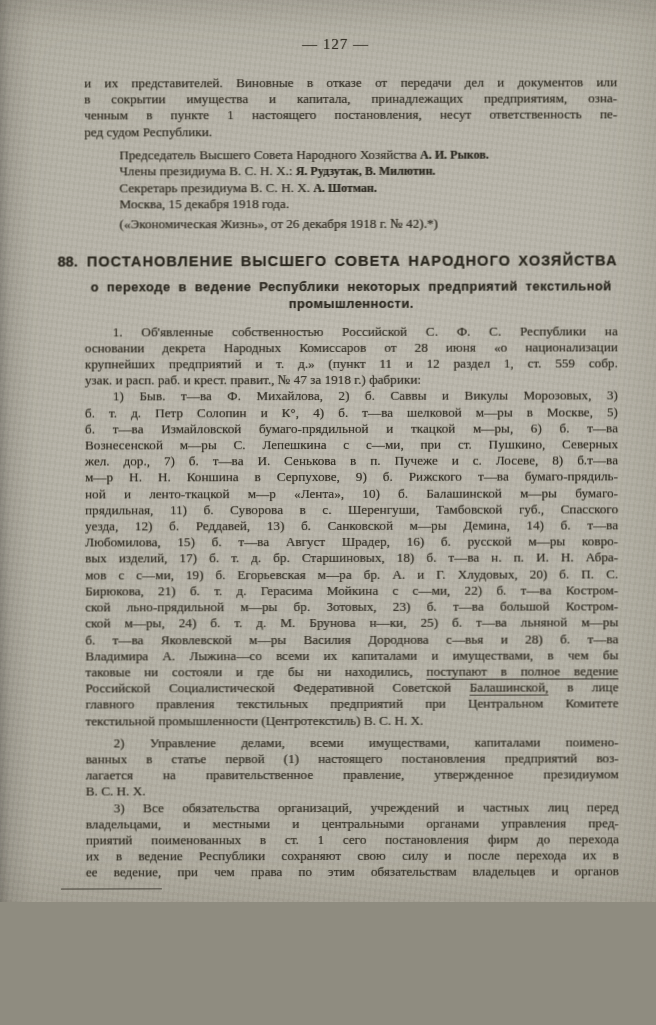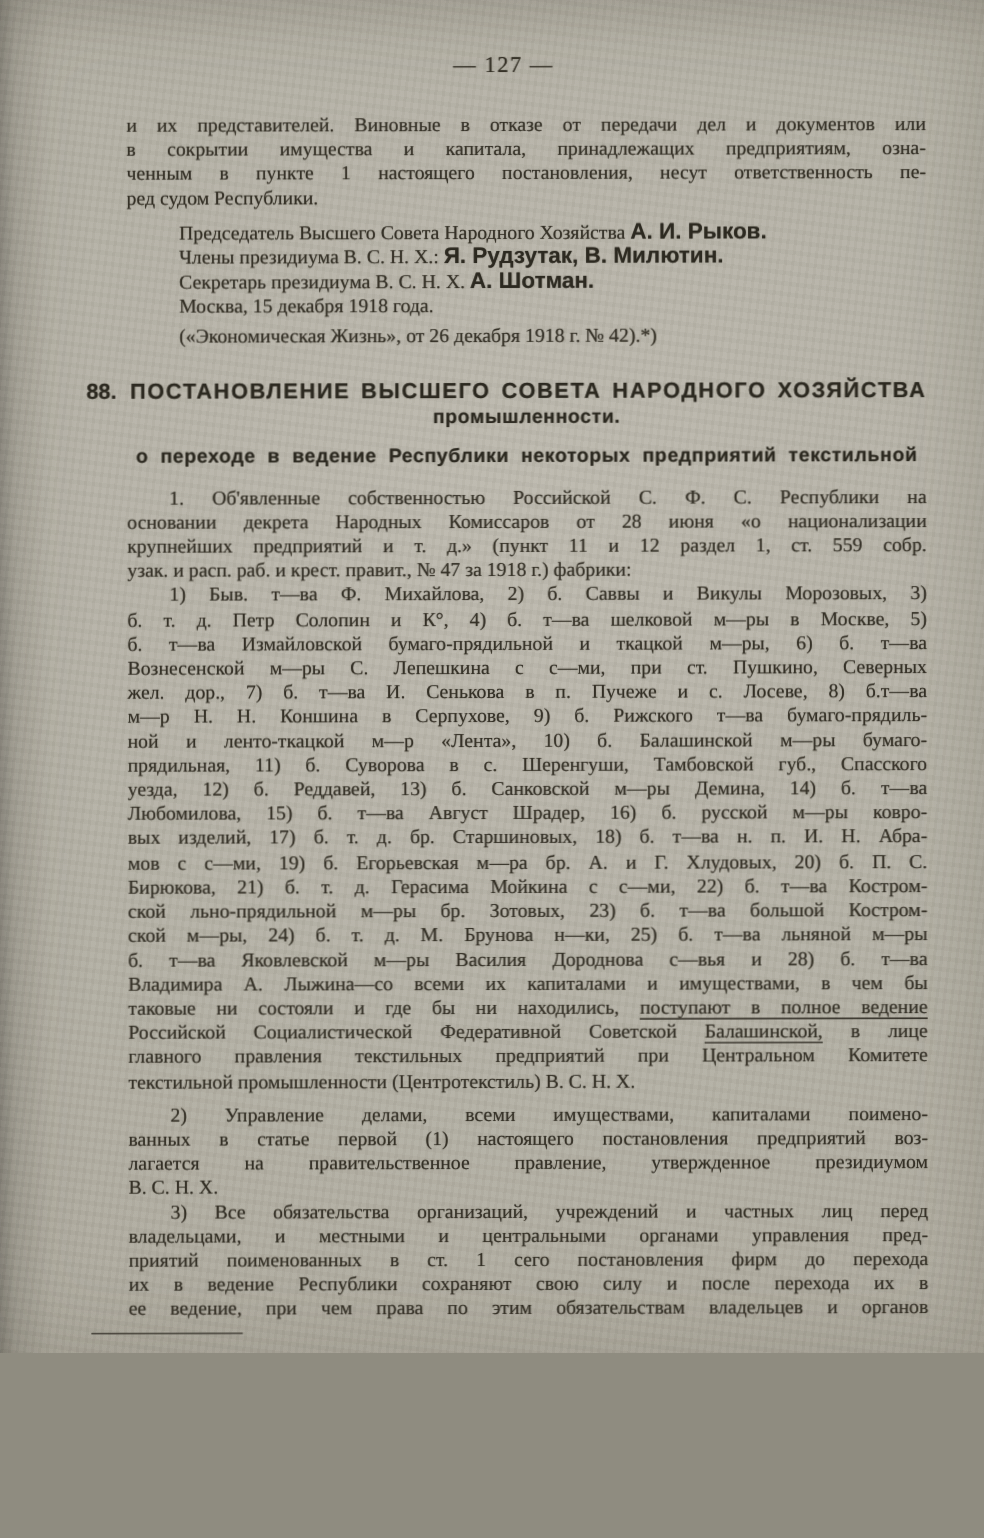--- a/index.html
+++ b/index.html
@@ -33,21 +33,21 @@
   }
   .ln{
     font-size:13.2px;line-height:16.2px;
     text-align:justify;text-align-last:justify;
     white-space:normal;
   }
   .nj{text-align-last:left;}
   .ind{text-indent:28px;}
   .sig{margin-top:7px;margin-left:35px;}
   .sig .ln{line-height:16.4px;}
-  .sans{font-family:Liberation Sans, sans-serif;font-weight:bold;font-size:15px;color:#2c2920;}
+  .sans{font-family:Liberation Serif, serif;font-weight:bold;font-size:12px;color:#2c2920;}
   .citation{margin-top:4px;margin-left:35px;}
   .heading{
     display:flex;align-items:baseline;margin-left:-27px;margin-top:20px;
     font-family:"Liberation Sans","DejaVu Sans",sans-serif;font-weight:bold;
     font-size:14.5px;color:#2c2920;letter-spacing:1.1px;
   }
   .heading .hnum{margin-right:9px;letter-spacing:0;text-align:right;}
   .heading .htitle{flex:1;text-align:justify;text-align-last:justify;}
   .subtitle{
     font-family:"Liberation Sans","DejaVu Sans",sans-serif;font-weight:bold;
@@ -95,22 +95,22 @@
     </div>
 
     <div class="citation">
       <div class="ln nj">(«Экономическая Жизнь», от 26 декабря 1918 г. № 42).*)</div>
     </div>
 
     <div class="heading">
       <span class="hnum">88.</span>
       <div class="htitle">ПОСТАНОВЛЕНИЕ ВЫСШЕГО СОВЕТА НАРОДНОГО ХОЗЯЙСТВА</div>
     </div>
+    <div class="subtitle sub1">о переходе в ведение Республики некоторых предприятий текстильной</div>
     <div class="subtitle sub2">промышленности.</div>
-    <div class="subtitle sub1">о переходе в ведение Республики некоторых предприятий текстильной</div>
 
     <div class="block">
       <div class="ln ind">1. Об'явленные собственностью Российской С. Ф. С. Республики на</div>
       <div class="ln">основании декрета Народных Комиссаров от 28 июня «о национализации</div>
       <div class="ln">крупнейших предприятий и т. д.» (пункт 11 и 12 раздел 1, ст. 559 собр.</div>
       <div class="ln nj">узак. и расп. раб. и крест. правит., № 47 за 1918 г.) фабрики:</div>
     </div>
 
     <div class="tight">
       <div class="ln ind">1) Быв. т—ва Ф. Михайлова, 2) б. Саввы и Викулы Морозовых, 3)</div>

